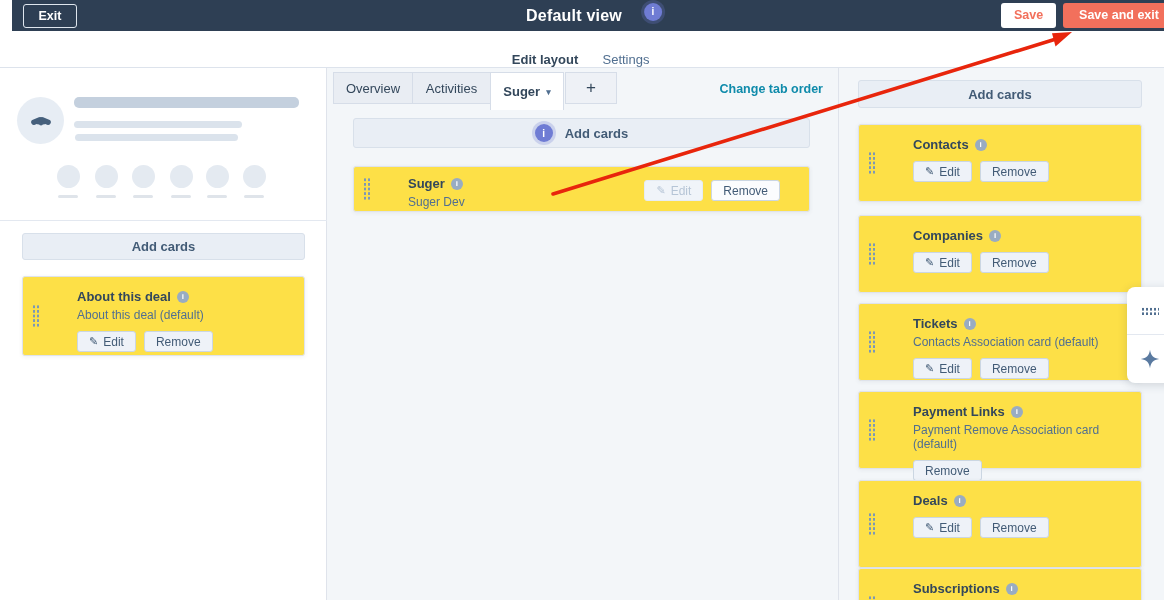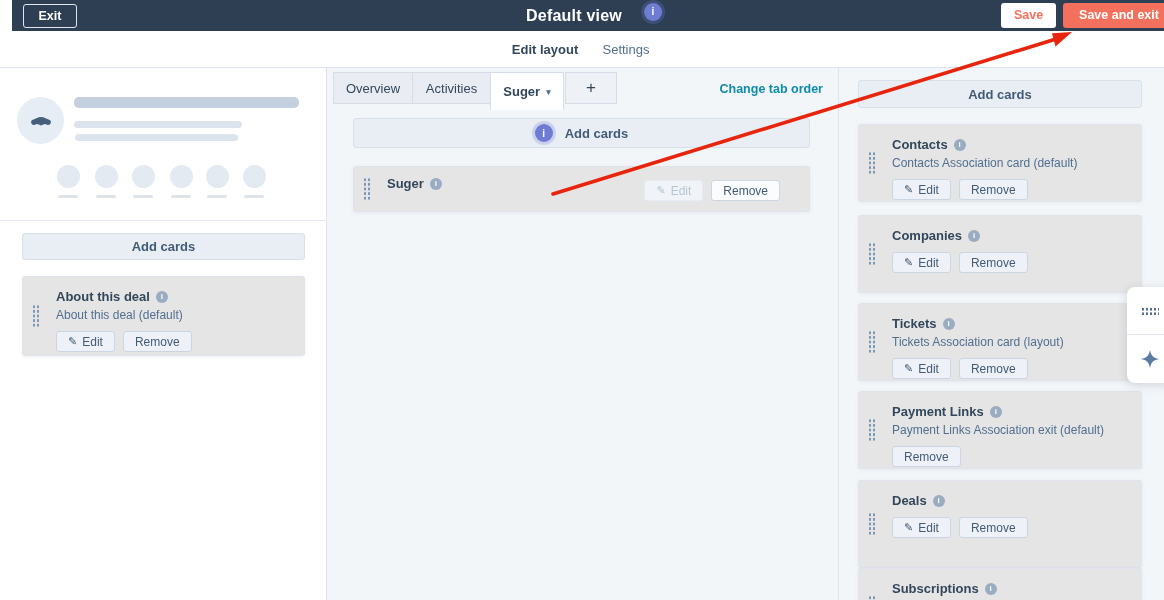--- a/index.html
+++ b/index.html
@@ -27,21 +27,21 @@
   .save-btn { position: absolute; left: 989px; top: 3px; width: 55px; height: 25px;
     background: #fff; color: #f2705c; border: none; border-radius: 3px;
     font-size: 12.5px; font-weight: 700; text-align: center; line-height: 25px; cursor: pointer; }
   .save-exit-btn { position: absolute; left: 1051px; top: 3px; width: 112px; height: 25px;
     background: #f2705c; color: #fff; border: none; border-radius: 3px;
     font-size: 12.5px; font-weight: 700; text-align: center; line-height: 25px; cursor: pointer; }
 
   
   .navrow { position: absolute; left: 0; top: 31px; width: 1164px; height: 37px; background: #fff;
     border-bottom: 1px solid #dde3ec; z-index: 4; }
-  .navtab { position: absolute; top: 0; height: 36px; display: flex; align-items: center; justify-content: center;
+  .navtab { position: absolute; top: 10px; height: 36px; display: flex; align-items: center; justify-content: center;
     font-size: 13px; cursor: pointer; }
   .navtab.active { font-weight: 700; color: #33475b; }
   .navtab.idle { color: #516f90; }
   .nav-underline { position: absolute; left: 501px; top: 63px; width: 88px; height: 5px; background: #2e3f54; border-radius: 1px; }
 
   
   .content-bg { position: absolute; left: 0; top: 68px; width: 1164px; height: 532px; background: #f3f6f9; }
   .left-col { position: absolute; left: 0; top: 68px; width: 327px; height: 532px; background: #fff;
     border-right: 1px solid #dfe3eb; }
   .right-divider { position: absolute; left: 838px; top: 68px; width: 1px; height: 532px; background: #dfe3eb; }
@@ -54,22 +54,22 @@
   .sk-bar.b2 { left: 74px; top: 121px; width: 168px; height: 7px; background: #dbe3ec; }
   .sk-bar.b3 { left: 75px; top: 134px; width: 163px; height: 7px; background: #dbe3ec; }
   .sk-circle { position: absolute; top: 165px; width: 23px; height: 23px; border-radius: 50%; background: #e4eaf1; }
   .sk-ubar { position: absolute; top: 195px; width: 20px; height: 3px; border-radius: 2px; background: #dfe4ea; }
   .left-hr { position: absolute; left: 0; top: 220px; width: 327px; height: 1px; background: #e3e8f0; }
 
   
   .add-cards { position: absolute; background: #e9eef5; border: 1px solid #d8e0ea; border-radius: 3px;
     display: flex; align-items: center; justify-content: center; gap: 12px;
     font-size: 13px; font-weight: 700; color: #425b76; cursor: pointer; }
-  .card { position: absolute; background: #e5e5e5; border: 1px solid #dfe3eb; border-radius: 3px;
-    box-shadow: 0 1px 4px rgba(45,62,80,.07); }
+  .card { position: absolute; background: #fde047; border: 1px solid #dfe3eb; border-radius: 3px;
+    box-shadow: 0 1px 4px rgba(45,62,80,.07); padding-left: 21px; }
   .card .title { font-size: 13px; font-weight: 700; color: #33475b; display: flex; align-items: center; }
   .card .subtitle { font-size: 12px; color: #516f90; margin-top: 4px; }
   .btnrow { display: flex; gap: 8px; margin-top: 9px; }
   .btn { display: inline-flex; align-items: center; justify-content: center; gap: 5px;
     height: 21px; padding: 0 11px; background: #eef2f8; border: 1px solid #cbd6e2; border-radius: 3px;
     font-size: 12px; color: #425b76; cursor: pointer; white-space: nowrap; }
   .btn .pencil { font-size: 11px; line-height: 1; }
   .btn.disabled { color: #b6c5d6; border-color: #e6ecf3; background: #f0f4f9; cursor: default; }
   .info-dot { display: inline-flex; width: 12px; height: 12px; border-radius: 50%; background: #99acc2;
     color: #fff; font-size: 8px; font-weight: 700; align-items: center; justify-content: center;
@@ -204,20 +204,21 @@
     <span>Add cards</span>
   </div>
 
   <div class="card" style="left:353px;top:166px;width:457px;height:46px;">
     <span class="drag-handle"></span>
     <div class="card-inner" style="padding-top:9px;">
       <div class="title">
         <span>Suger</span>
         <span class="info-dot">i</span>
       </div>
+      <div class="subtitle">Suger Dev</div>
     </div>
     <div style="position:absolute;right:29px;top:13px;display:flex;gap:8px;">
       <button class="btn disabled">
         <span class="pencil">✎</span>
         <span>Edit</span>
       </button>
       <button class="btn" style="background:#fbfcfe;">
         <span>Remove</span>
       </button>
     </div>
@@ -227,21 +228,20 @@
     <span>Add cards</span>
   </div>
 
   <div class="card" style="left:858px;top:124px;width:284px;height:78px;">
     <span class="drag-handle"></span>
     <div class="card-inner">
       <div class="title">
           <span>Contacts</span>
           <span class="info-dot">i</span>
         </div>
-      <div class="subtitle">Contacts Association card (default)</div>
       <div class="btnrow">
         <button class="btn">
             <span class="pencil">✎</span>
             <span>Edit</span>
           </button>
         <button class="btn">
             <span>Remove</span>
           </button>
       </div>
     </div>
@@ -266,41 +266,41 @@
     </div>
   </div>
 
   <div class="card" style="left:858px;top:303px;width:284px;height:78px;">
     <span class="drag-handle"></span>
     <div class="card-inner">
       <div class="title">
           <span>Tickets</span>
           <span class="info-dot">i</span>
         </div>
-      <div class="subtitle">Tickets Association card (layout)</div>
+      <div class="subtitle">Contacts Association card (default)</div>
       <div class="btnrow">
         <button class="btn">
             <span class="pencil">✎</span>
             <span>Edit</span>
           </button>
         <button class="btn">
             <span>Remove</span>
           </button>
       </div>
     </div>
   </div>
 
   <div class="card" style="left:858px;top:391px;width:284px;height:78px;">
     <span class="drag-handle"></span>
     <div class="card-inner">
       <div class="title">
           <span>Payment Links</span>
           <span class="info-dot">i</span>
         </div>
-      <div class="subtitle">Payment Links Association exit (default)</div>
+      <div class="subtitle">Payment Remove Association card (default)</div>
       <div class="btnrow">
         <button class="btn">
             <span>Remove</span>
           </button>
       </div>
     </div>
   </div>
 
   <div class="card" style="left:858px;top:480px;width:284px;height:88px;">
     <span class="drag-handle"></span>

